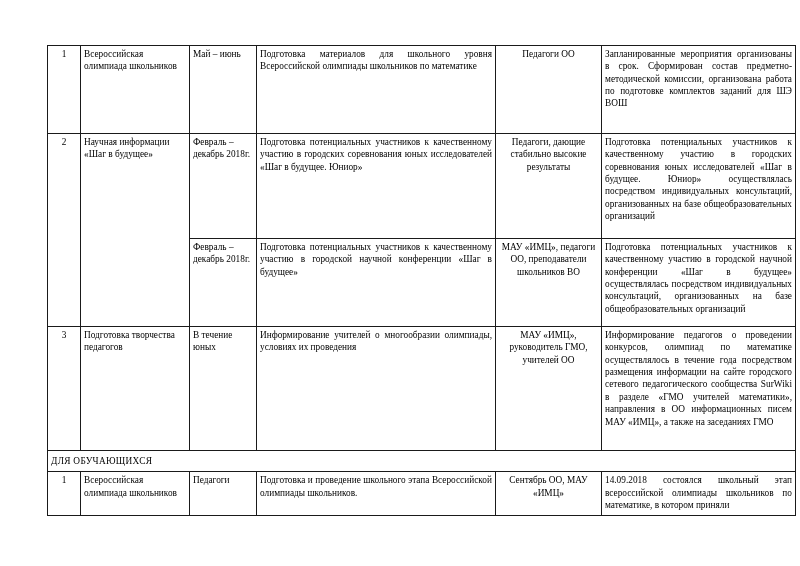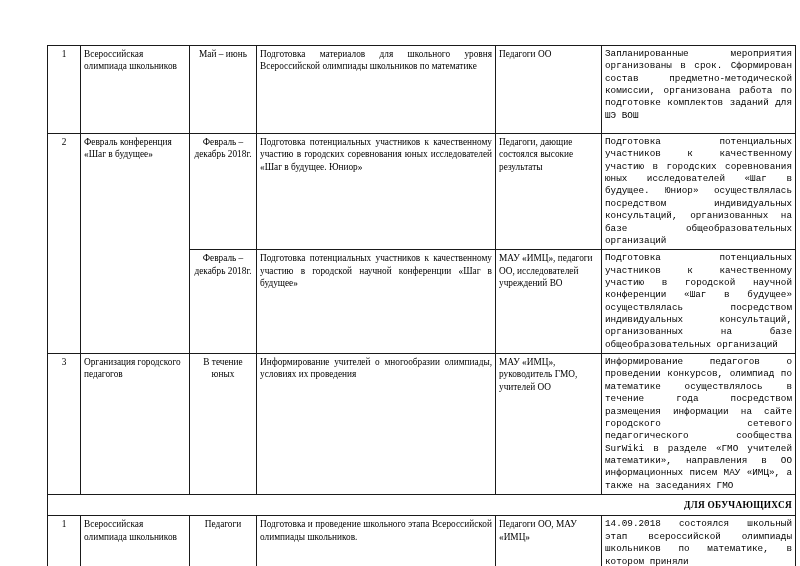--- a/index.html
+++ b/index.html
@@ -30,29 +30,29 @@
     font-size: 9.3px;
     line-height: 1.33;
   }
   .doc-table td {
     border: 1px solid #1a1a1a;
     vertical-align: top;
     padding: 2px 3px 2px 3px;
   }
   .c-num      { width: 26px;  text-align: center; }
   .c-event    { width: 102px; text-align: left; }
-  .c-date     { width: 60px;  text-align: center; }
+  .c-date     { width: 60px;  text-align: left; }
   .c-desc     { width: 232px; text-align: justify; text-justify: inter-word; font-family: Liberation Serif, serif; }
-  .c-resp     { width: 99px;  }
-  .c-result   { width: 187px; text-align: justify; text-justify: inter-word; font-family: Liberation Mono, monospace; }
+  .c-resp     { width: 99px;  text-align: center; }
+  .c-result   { width: 187px; text-align: justify; text-justify: inter-word; }
 
   .section-row td {
-    text-align: right;
+    text-align: left;
     vertical-align: middle;
-    font-weight: bold;
+    font-weight: normal;
     padding: 4px 3px;
     letter-spacing: 0.3px;
   }
 </style>
 </head>
 <body>
 
 <div class="page">
 
   <table class="doc-table">
@@ -62,52 +62,52 @@
         <td class="c-num">1</td>
         <td class="c-event">Всероссийская олимпиада школьников</td>
         <td class="c-date">Май – июнь</td>
         <td class="c-desc">Подготовка материалов для школьного уровня Всероссийской олимпиады школьников по математике</td>
         <td class="c-resp">Педагоги ОО</td>
         <td class="c-result">Запланированные мероприятия организованы в срок. Сформирован состав предметно-методической комиссии, организована работа по подготовке комплектов заданий для ШЭ ВОШ</td>
       </tr>
 
       <tr style="height:105px;">
         <td class="c-num" rowspan="2">2</td>
-        <td class="c-event" rowspan="2">Февраль конференция «Шаг в будущее»</td>
+        <td class="c-event" rowspan="2">Научная информации «Шаг в будущее»</td>
         <td class="c-date">Февраль – декабрь 2018г.</td>
         <td class="c-desc">Подготовка потенциальных участников к качественному участию в городских соревнования юных исследователей «Шаг в будущее. Юниор»</td>
-        <td class="c-resp">Педагоги, дающие состоялся высокие результаты</td>
+        <td class="c-resp">Педагоги, дающие стабильно высокие результаты</td>
         <td class="c-result">Подготовка потенциальных участников к качественному участию в городских соревнования юных исследователей «Шаг в будущее. Юниор» осуществлялась посредством индивидуальных консультаций, организованных на базе общеобразовательных организаций</td>
       </tr>
 
       <tr style="height:88px;">
         <td class="c-date">Февраль – декабрь 2018г.</td>
         <td class="c-desc">Подготовка потенциальных участников к качественному участию в городской научной конференции «Шаг в будущее»</td>
-        <td class="c-resp">МАУ «ИМЦ», педагоги ОО, исследователей учреждений ВО</td>
+        <td class="c-resp">МАУ «ИМЦ», педагоги ОО, преподаватели школьников ВО</td>
         <td class="c-result">Подготовка потенциальных участников к качественному участию в городской научной конференции «Шаг в будущее» осуществлялась посредством индивидуальных консультаций, организованных на базе общеобразовательных организаций</td>
       </tr>
 
       <tr style="height:124px;">
         <td class="c-num">3</td>
-        <td class="c-event">Организация городского педагогов</td>
+        <td class="c-event">Подготовка творчества педагогов</td>
         <td class="c-date">В течение юных</td>
         <td class="c-desc">Информирование учителей о многообразии олимпиады, условиях их проведения</td>
         <td class="c-resp">МАУ «ИМЦ», руководитель ГМО, учителей ОО</td>
         <td class="c-result">Информирование педагогов о проведении конкурсов, олимпиад по математике осуществлялось в течение года посредством размещения информации на сайте городского сетевого педагогического сообщества SurWiki в разделе «ГМО учителей математики», направления в ОО информационных писем МАУ «ИМЦ», а также на заседаниях ГМО</td>
       </tr>
 
       <tr class="section-row" style="height:20px;">
         <td colspan="6">ДЛЯ ОБУЧАЮЩИХСЯ</td>
       </tr>
 
       <tr style="height:44px;">
         <td class="c-num">1</td>
         <td class="c-event">Всероссийская олимпиада школьников</td>
         <td class="c-date">Педагоги</td>
         <td class="c-desc">Подготовка и проведение школьного этапа Всероссийской олимпиады школьников.</td>
-        <td class="c-resp">Педагоги ОО, МАУ «ИМЦ»</td>
+        <td class="c-resp">Сентябрь ОО, МАУ «ИМЦ»</td>
         <td class="c-result">14.09.2018 состоялся школьный этап всероссийской олимпиады школьников по математике, в котором приняли</td>
       </tr>
 
     </tbody>
   </table>
 
 </div>
 
 </body></html>

